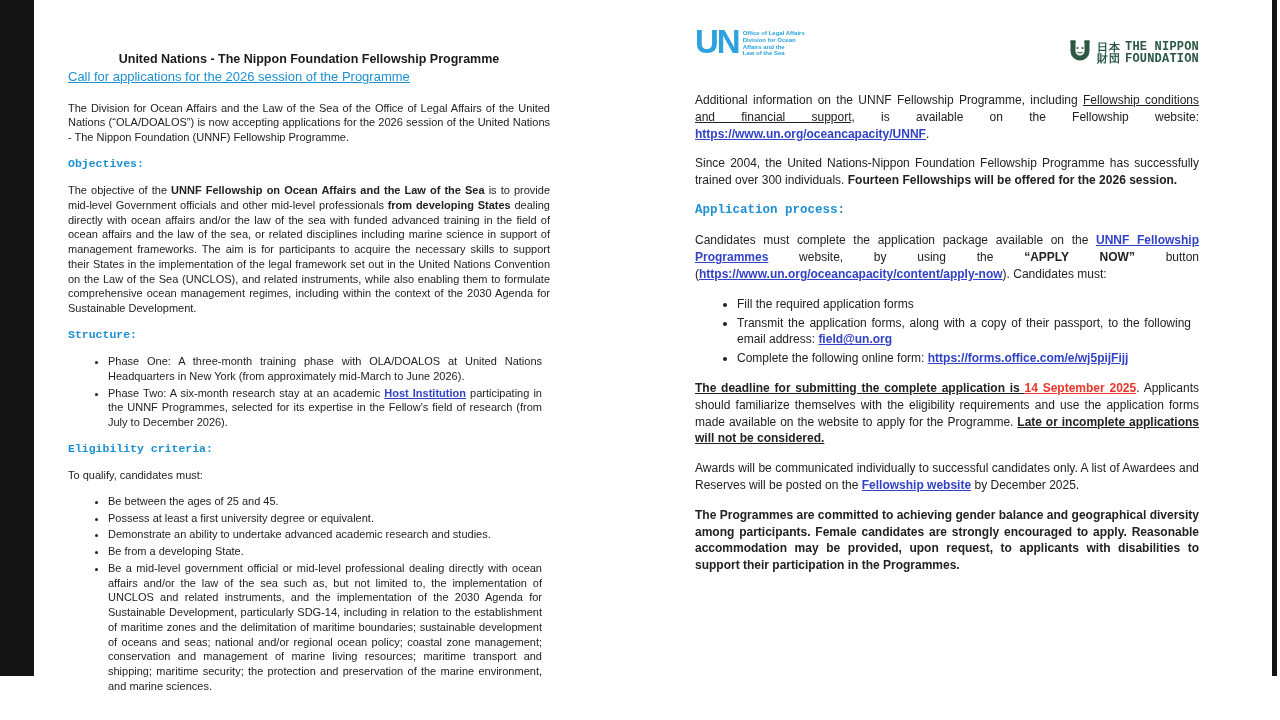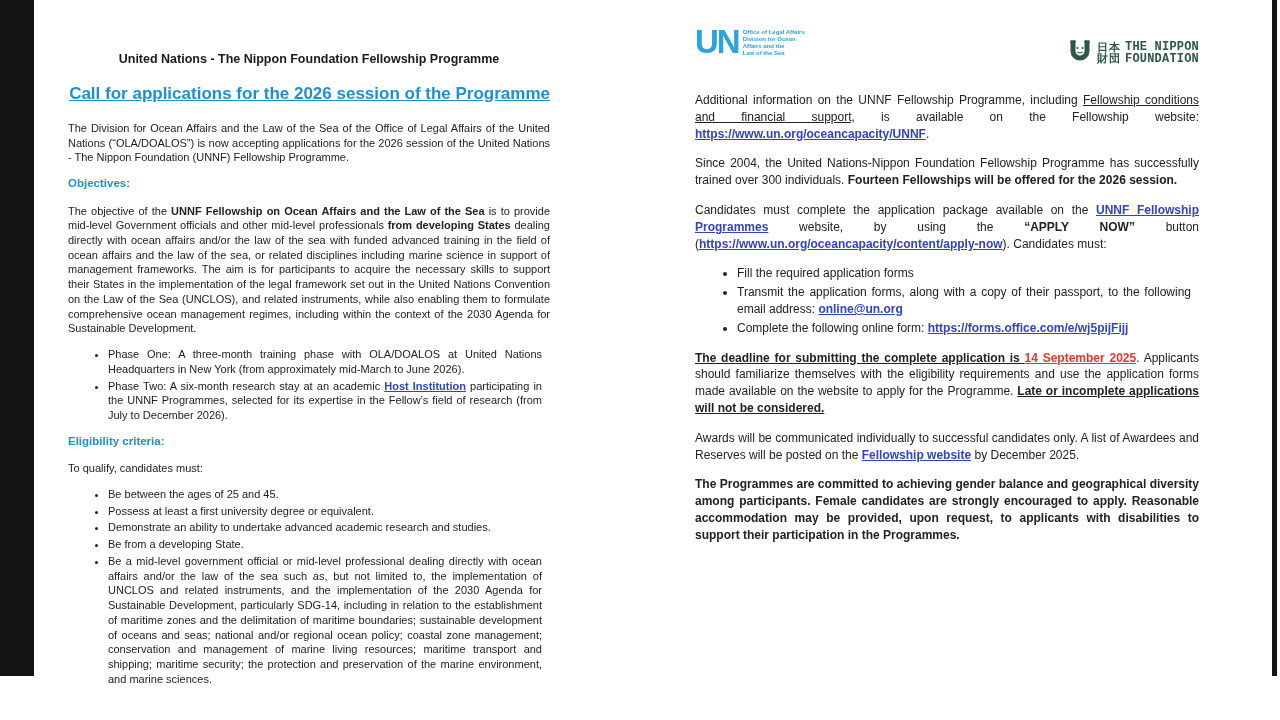--- a/index.html
+++ b/index.html
@@ -12,33 +12,33 @@
   .page{position:absolute;}
   .page-left{left:68px;top:50px;width:482px;font-size:11px;line-height:1.34;}
   .page-right{left:695px;top:26px;width:504px;font-size:12px;line-height:1.40;}
 
   p{margin:0 0 11px 0;text-align:justify;}
   .page-right p{margin-bottom:13px;}
   ul{margin:0 8px 11px 0;padding-left:40px;}
   .page-right ul{margin-bottom:13px;padding-left:42px;}
   li{margin:0 0 2px 0;text-align:justify;}
 
-  .doc-title{font-weight:bold;font-size:12.5px;text-align:center;line-height:1.45;margin-bottom:15px;color:#1a1a1a;}
-  .call-heading{font-weight:bold;font-size:17px;text-align:right;color:var(--heading-blue);margin-bottom:15px;}
+  .doc-title{font-weight:bold;font-size:12.5px;text-align:center;line-height:1.45;color:#1a1a1a;}
+  .call-heading{font-weight:normal;font-size:13px;text-align:left;color:var(--heading-blue);margin-bottom:15px;}
   .call-heading .u{text-decoration:underline;}
-  .sec{font-weight:bold;font-size:11.5px;color:var(--heading-blue);margin:2px 0 12px 0;}
+  .sec{font-weight:bold;font-size:11.5px;color:var(--heading-blue);margin:2px 0 12px 0;font-family:Liberation Mono, monospace;}
   .page-right .sec{font-size:12.5px;margin-bottom:13px;}
 
   .b{font-weight:bold;}
   .u{text-decoration:underline;}
   .lnk{color:var(--link-blue);text-decoration:underline;cursor:pointer;font-weight:bold;}
   .red{color:var(--deadline-red);margin-top:16px;}
 
   .logos{display:flex;justify-content:space-between;align-items:flex-start;margin-bottom:14px;height:52px;}
-  .un-logo{display:flex;align-items:center;gap:4px;}
+  .un-logo{display:flex;align-items:flex-end;gap:4px;}
   .un-mark{font-weight:bold;font-size:33px;line-height:0.95;color:var(--un-blue);letter-spacing:-2px;}
   .un-sub{display:block;font-size:6px;line-height:1.15;color:var(--un-blue);font-weight:bold;padding-top:3px;}
   .nf-logo{display:flex;align-items:center;gap:4px;padding-top:12px;}
   .nf-jp{font-size:11px;line-height:1.05;font-weight:bold;color:var(--nippon-green);letter-spacing:1px;}
   .nf-name{font-size:12px;line-height:1.0;font-weight:bold;color:var(--nippon-green);letter-spacing:0.2px;font-family:Liberation Mono, monospace;}
 </style>
 </head>
 <body>
 
 <div class="screen">
@@ -52,20 +52,21 @@
 
     <div class="call-heading">
       <span class="u">Call for applications for the 2026 session of the Programme</span>
     </div>
 
     <p><span>The Division for Ocean Affairs and the Law of the Sea of the Office of Legal Affairs of the United Nations (“OLA/DOALOS”) is now accepting applications for the 2026 session of the United Nations - The Nippon Foundation (UNNF) Fellowship Programme.</span></p>
 
     <h3 class="sec">Objectives:</h3>
     <p><span>The objective of the </span><span class="b">UNNF Fellowship on Ocean Affairs and the Law of the Sea</span><span> is to provide mid-level Government officials and other mid-level professionals </span><span class="b">from developing States</span><span> dealing directly with ocean affairs and/or the law of the sea with funded advanced training in the field of ocean affairs and the law of the sea, or related disciplines including marine science in support of management frameworks. The aim is for participants to acquire the necessary skills to support their States in the implementation of the legal framework set out in the United Nations Convention on the Law of the Sea (UNCLOS), and related instruments, while also enabling them to formulate comprehensive ocean management regimes, including within the context of the 2030 Agenda for Sustainable Development.</span></p>
 
+    <h3 class="sec">Structure:</h3>
     <ul>
         <li><span>Phase One: A three-month training phase with OLA/DOALOS at United Nations Headquarters in New York (from approximately mid-March to June 2026).</span></li>
         <li><span>Phase Two: A six-month research stay at an academic </span><span class="lnk">Host Institution</span><span> participating in the UNNF Programmes, selected for its expertise in the Fellow’s field of research (from July to December 2026).</span></li>
       </ul>
 
     <h3 class="sec">Eligibility criteria:</h3>
     <p><span>To qualify, candidates must:</span></p>
     <ul>
         <li><span>Be between the ages of 25 and 45.</span></li>
         <li><span>Possess at least a first university degree or equivalent.</span></li>
@@ -103,24 +104,25 @@
         <span class="nf-name">
           <span>THE NIPPON</span><br>
           <span>FOUNDATION</span>
         </span>
       </div>
     </div>
 
     <p><span>Additional information on the UNNF Fellowship Programme, including </span><span class="u">Fellowship conditions and financial support,</span><span> is available on the Fellowship website: </span><span class="lnk">https://www.un.org/oceancapacity/UNNF</span><span>.</span></p>
     <p><span>Since 2004, the United Nations-Nippon Foundation Fellowship Programme has successfully trained over 300 individuals. </span><span class="b">Fourteen Fellowships will be offered for the 2026 session.</span></p>
 
+    <h3 class="sec">Application process:</h3>
     <p><span>Candidates must complete the application package available on the </span><span class="lnk">UNNF Fellowship Programmes</span><span> website, by using the </span><span class="b">“APPLY NOW”</span><span> button (</span><span class="lnk">https://www.un.org/oceancapacity/content/apply-now</span><span>). Candidates must:</span></p>
     <ul>
         <li><span>Fill the required application forms</span></li>
-        <li><span>Transmit the application forms, along with a copy of their passport, to the following email address: </span><span class="lnk">online@un.org</span></li>
+        <li><span>Transmit the application forms, along with a copy of their passport, to the following email address: </span><span class="lnk">field@un.org</span></li>
         <li><span>Complete the following online form: </span><span class="lnk">https://forms.office.com/e/wj5pijFijj</span></li>
       </ul>
 
     <p><span class="b u">The deadline for submitting the complete application is </span><span class="b u red">14 September 2025</span><span>. Applicants should familiarize themselves with the eligibility requirements and use the application forms made available on the website to apply for the Programme. </span><span class="b u">Late or incomplete applications will not be considered.</span></p>
     <p><span>Awards will be communicated individually to successful candidates only. A list of Awardees and Reserves will be posted on the </span><span class="lnk">Fellowship website</span><span> by December 2025.</span></p>
     <p><span class="b">The Programmes are committed to achieving gender balance and geographical diversity among participants. Female candidates are strongly encouraged to apply. Reasonable accommodation may be provided, upon request, to applicants with disabilities to support their participation in the Programmes.</span></p>
   </aside>
 </div>
 
 </body></html>

